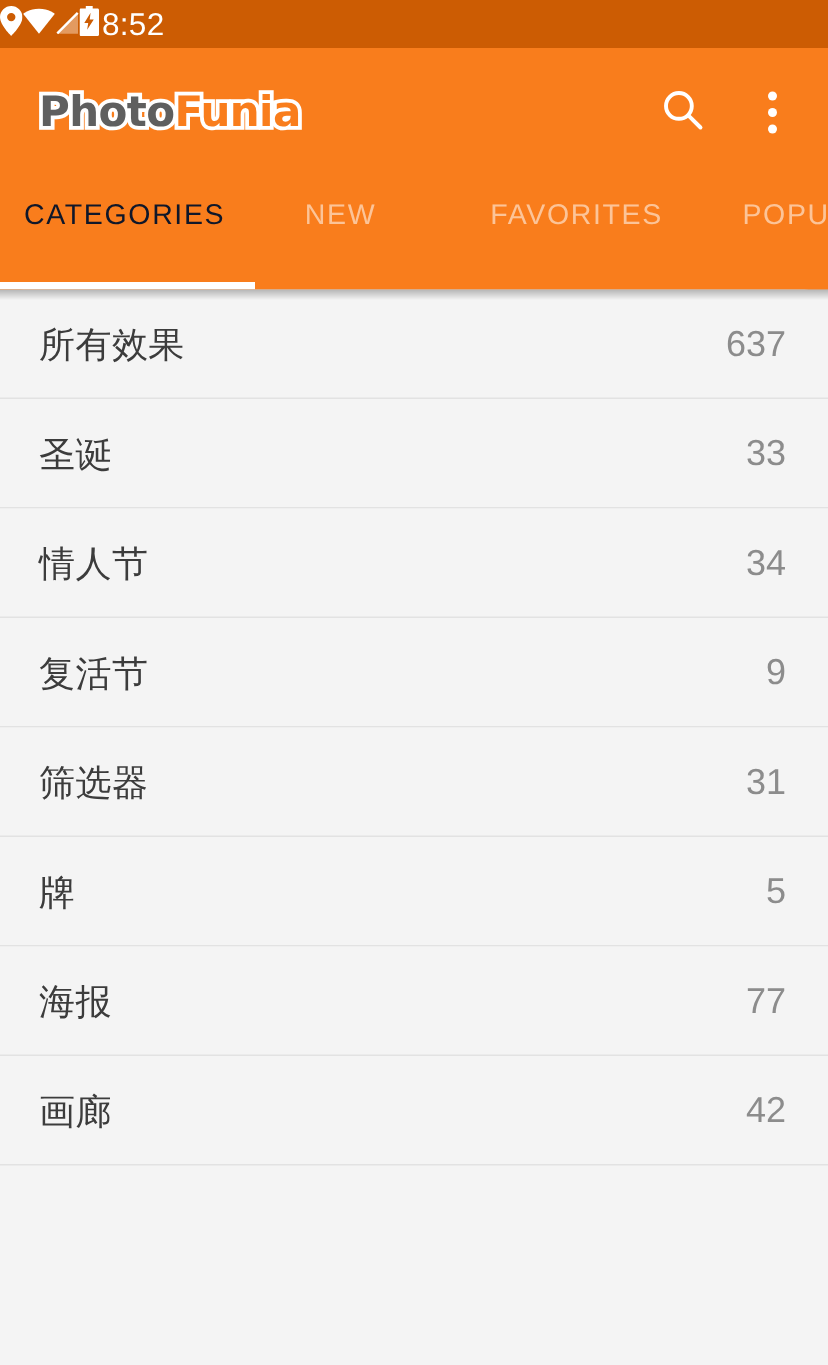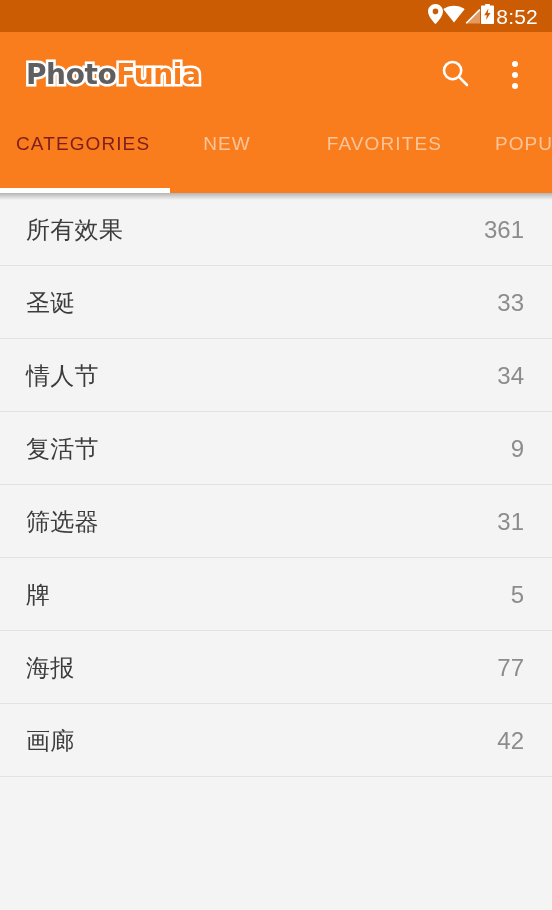--- a/index.html
+++ b/index.html
@@ -20,21 +20,20 @@
     background: #f4f4f4;
   }
 
   
   .status-bar {
     position: relative;
     height: 32px;
     background: #cc5c03;
     display: flex;
     align-items: center;
-    justify-content: flex-end;
     padding-right: 14px;
   }
   .status-icon { display: block; }
   .status-time {
     color: #ffffff;
     font-size: 21px;
     font-weight: 400;
     letter-spacing: 0.2px;
     line-height: 1;
     margin-left: 2px;
@@ -99,21 +98,21 @@
     position: relative;
     font-size: 19px;
     letter-spacing: 1.1px;
     color: rgba(255,255,255,0.55);
     line-height: 1;
     padding: 0;
     cursor: pointer;
     flex: none;
     font-family: "Liberation Sans", sans-serif;
   }
-  .tab.active { color: #7f1d1d; margin-left: 16px; }
+  .tab.active { color: #0f172a; margin-left: 16px; }
   .tab-0 { margin-left: 23px; }
   .tab-1 { margin-left: 53px; }
   .tab-2 { margin-left: 76px; }
   .tab-3 { margin-left: 53px; }
 
   .tab-indicator {
     position: absolute;
     left: 0;
     bottom: 0;
     width: 170px;
@@ -237,21 +236,21 @@
       <div class="tab-indicator"></div>
     </div>
   </div>
 
   <div class="app-bar-shadow"></div>
 
   <div class="list">
 
     <div class="list-row">
       <span class="row-label">所有效果</span>
-      <span class="row-count">361</span>
+      <span class="row-count">637</span>
     </div>
 
 
     <div class="list-row">
       <span class="row-label">圣诞</span>
       <span class="row-count">33</span>
     </div>
 
     <div class="list-row">
       <span class="row-label">情人节</span>

